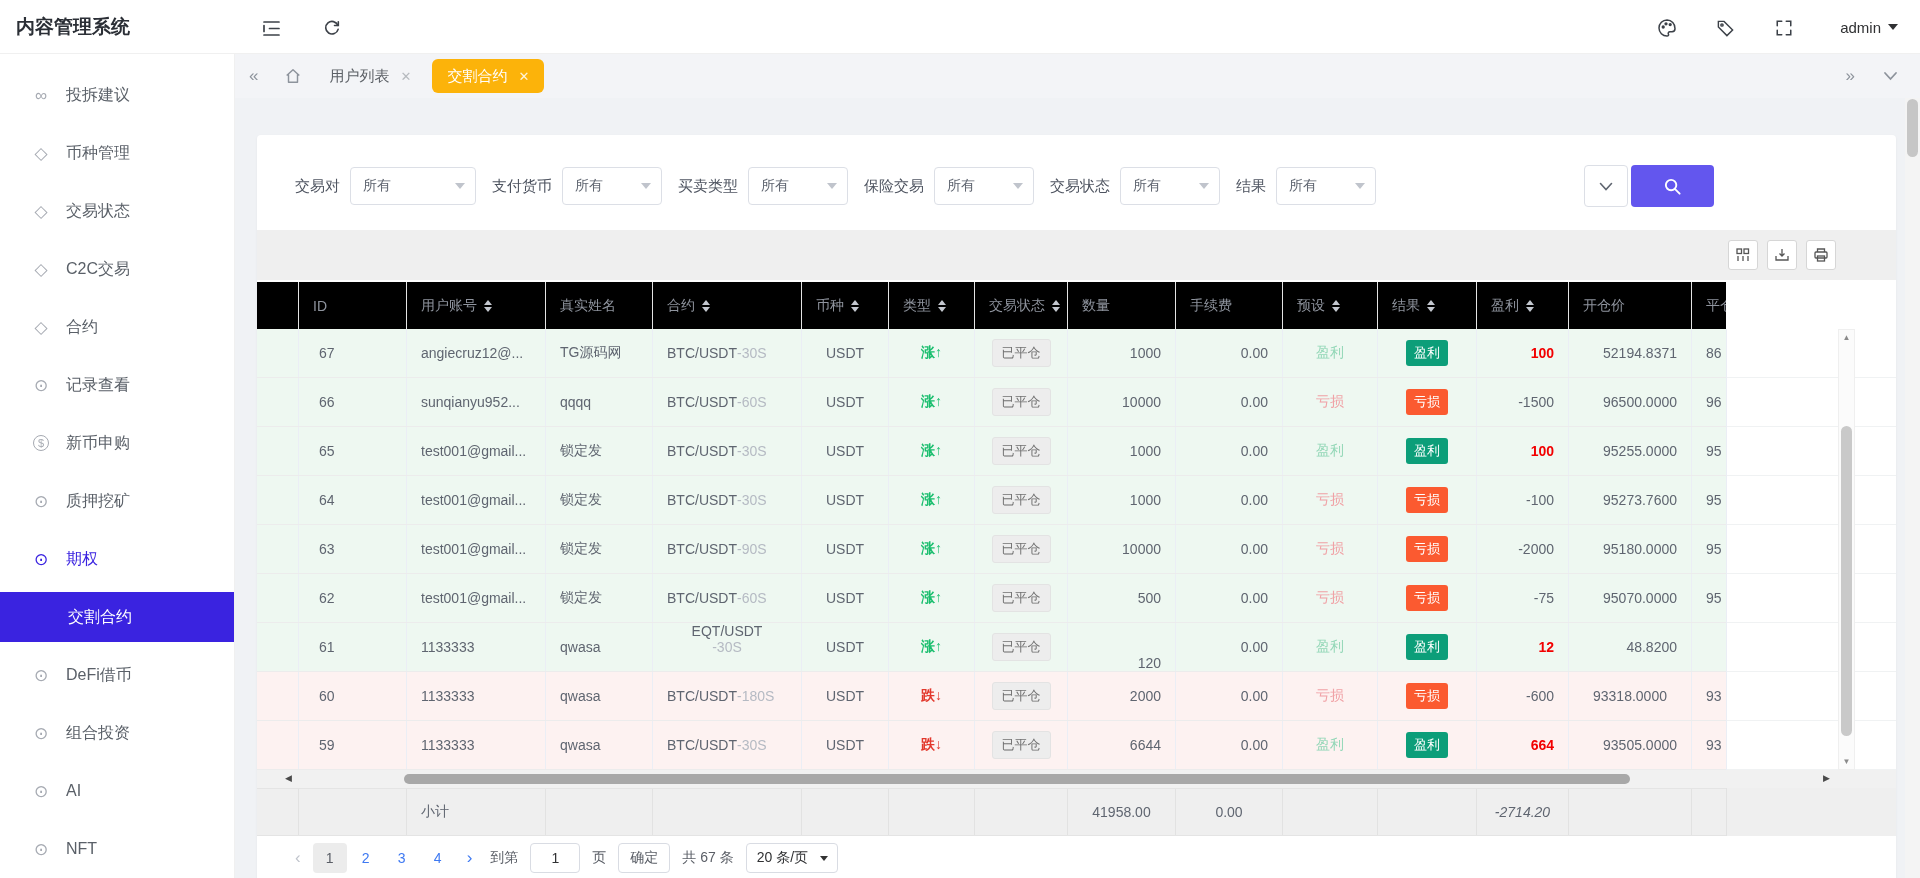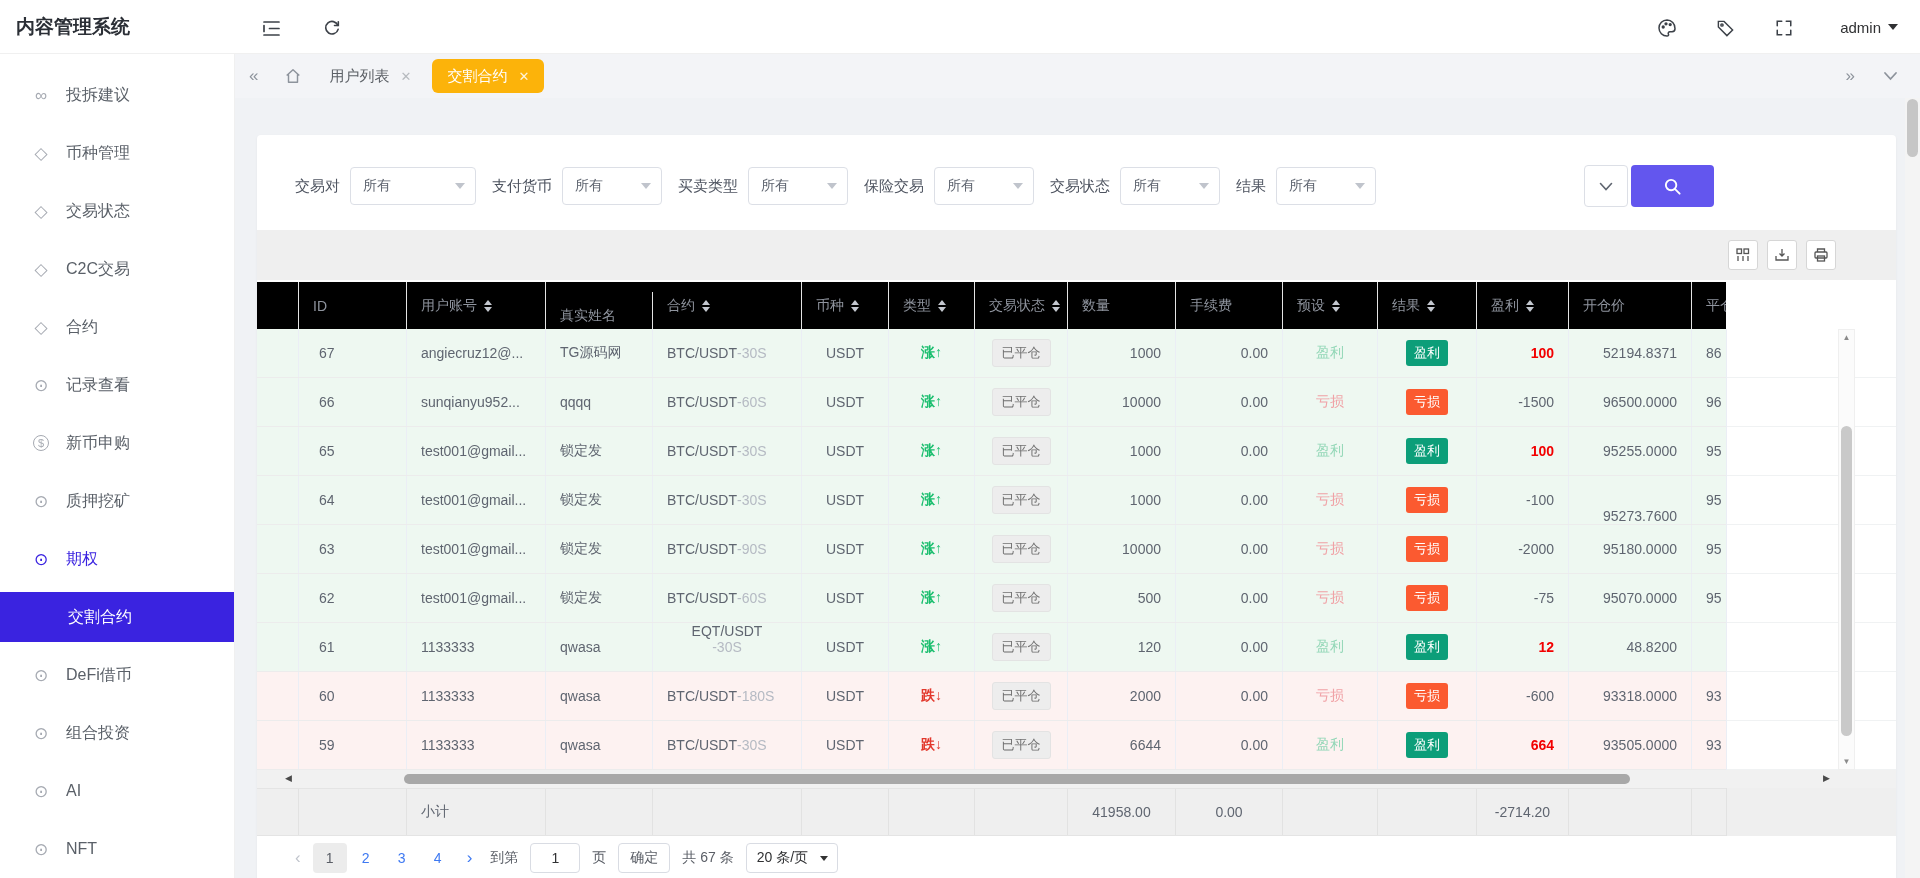--- a/index.html
+++ b/index.html
@@ -373,21 +373,21 @@
         <div class="cell th" style="width: 108px;">
           <span>ID</span>
         </div>
         <div class="cell th" style="width: 139px;">
           <span>用户账号</span>
           <span class="sort">
             <i class="su"></i>
             <i class="sd"></i>
           </span>
         </div>
-        <div class="cell th" style="width: 107px; margin-top: 10px;">
+        <div class="cell th" style="width: 107px;">
           <span>真实姓名</span>
         </div>
         <div class="cell th" style="width: 149px;">
           <span>合约</span>
           <span class="sort">
             <i class="su"></i>
             <i class="sd"></i>
           </span>
         </div>
         <div class="cell th" style="width: 87px;">
@@ -618,21 +618,21 @@
         </div>
         <div class="cell td preset" style="width: 95px;">
           <span class="preset-loss">亏损</span>
         </div>
         <div class="cell td result" style="width: 99px;">
           <span class="badge loss">亏损</span>
         </div>
         <div class="cell td profit" style="width: 92px;">
           <span>-100</span>
         </div>
-        <div class="cell td open" style="width: 123px; align-items: flex-end;">
+        <div class="cell td open" style="width: 123px;">
           <span>95273.7600</span>
         </div>
         <div class="cell td close" style="width: 120px;">
           <span>95</span>
         </div>
       </div>
       <div class="trow up">
         <div class="cell pad"></div>
         <div class="cell td id" style="width: 108px;">
           <span>63</span>
@@ -741,21 +741,21 @@
         </div>
         <div class="cell td coin" style="width: 87px;">
           <span>USDT</span>
         </div>
         <div class="cell td type" style="width: 86px;">
           <span class="dir dir-up"><span>涨</span><span>↑</span></span>
         </div>
         <div class="cell td status" style="width: 93px;">
           <span class="badge-flat">已平仓</span>
         </div>
-        <div class="cell td qty" style="width: 108px;">
+        <div class="cell td qty" style="width: 108px; align-items: flex-end;">
           <span>120</span>
         </div>
         <div class="cell td fee" style="width: 107px;">
           <span>0.00</span>
         </div>
         <div class="cell td preset" style="width: 95px;">
           <span class="preset-win">盈利</span>
         </div>
         <div class="cell td result" style="width: 99px;">
           <span class="badge win">盈利</span>
@@ -802,21 +802,21 @@
         </div>
         <div class="cell td preset" style="width: 95px;">
           <span class="preset-loss">亏损</span>
         </div>
         <div class="cell td result" style="width: 99px;">
           <span class="badge loss">亏损</span>
         </div>
         <div class="cell td profit" style="width: 92px;">
           <span>-600</span>
         </div>
-        <div class="cell td open" style="width: 123px;">
+        <div class="cell td open" style="width: 123px; justify-content: center;">
           <span>93318.0000</span>
         </div>
         <div class="cell td close" style="width: 120px;">
           <span>93</span>
         </div>
       </div>
       <div class="trow down">
         <div class="cell pad"></div>
         <div class="cell td id" style="width: 108px; text-align: right;">
           <span>59</span>
@@ -900,21 +900,21 @@
         <div class="cell st type" style="width: 86px;"></div>
         <div class="cell st status" style="width: 93px;"></div>
         <div class="cell st qty" style="width: 108px;">
           <span>41958.00</span>
         </div>
         <div class="cell st fee" style="width: 107px;">
           <span>0.00</span>
         </div>
         <div class="cell st preset" style="width: 95px;"></div>
         <div class="cell st result" style="width: 99px;"></div>
-        <div class="cell st profit" style="width: 92px;">
+        <div class="cell st profit" style="width: 92px; font-style: italic;">
           <span>-2714.20</span>
         </div>
         <div class="cell st open" style="width: 123px;"></div>
         <div class="cell st close" style="width: 120px;"></div>
       </div>
   </div>
   <div class="op-sub"></div>
 
   <div class="pager">
     <span class="pg-prev">‹</span>

